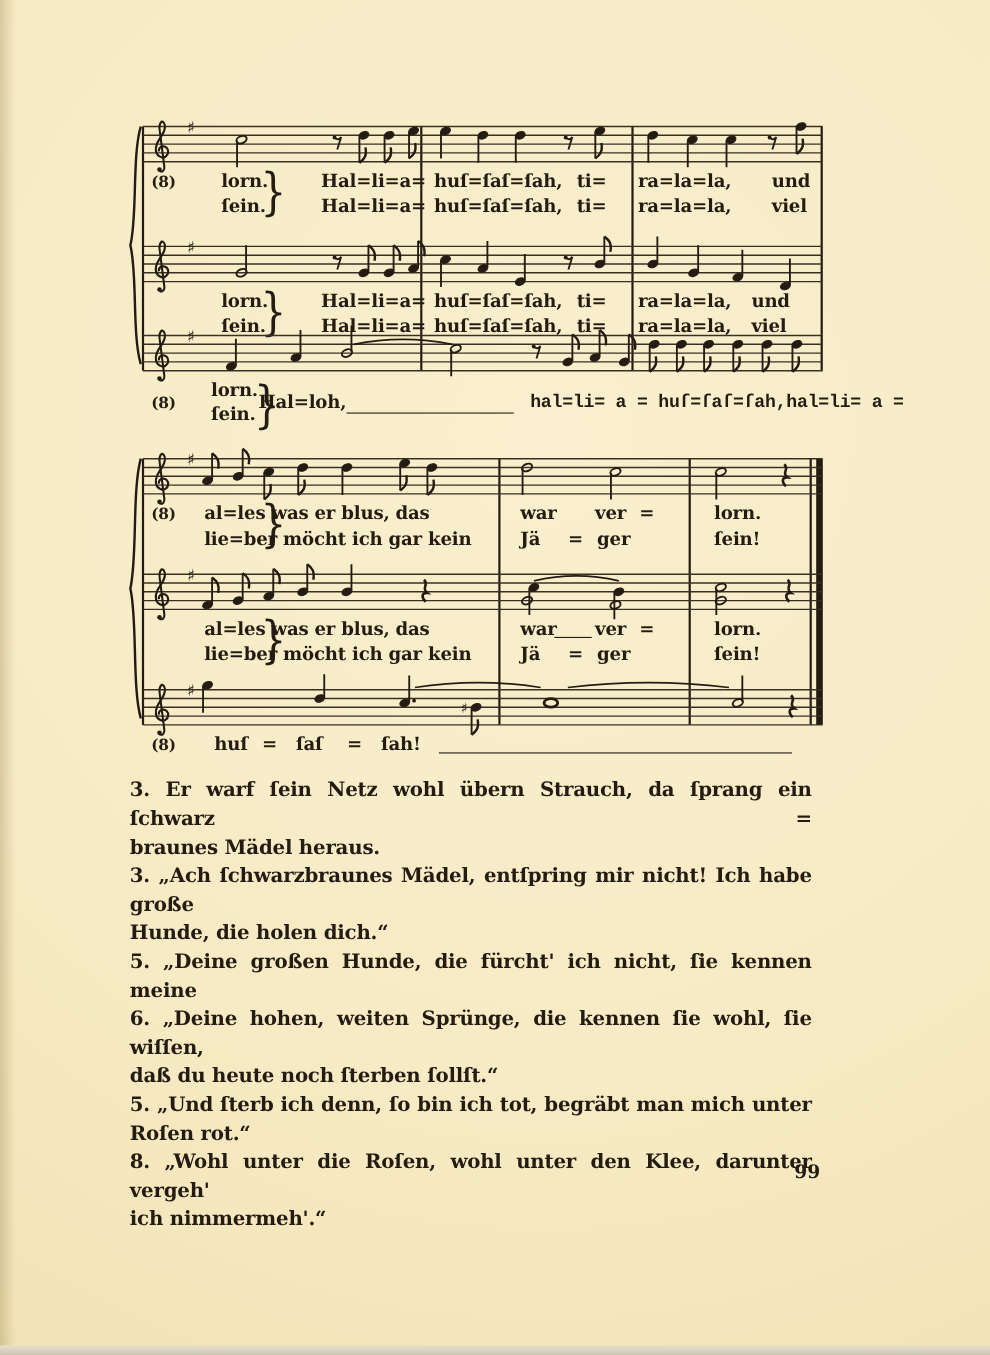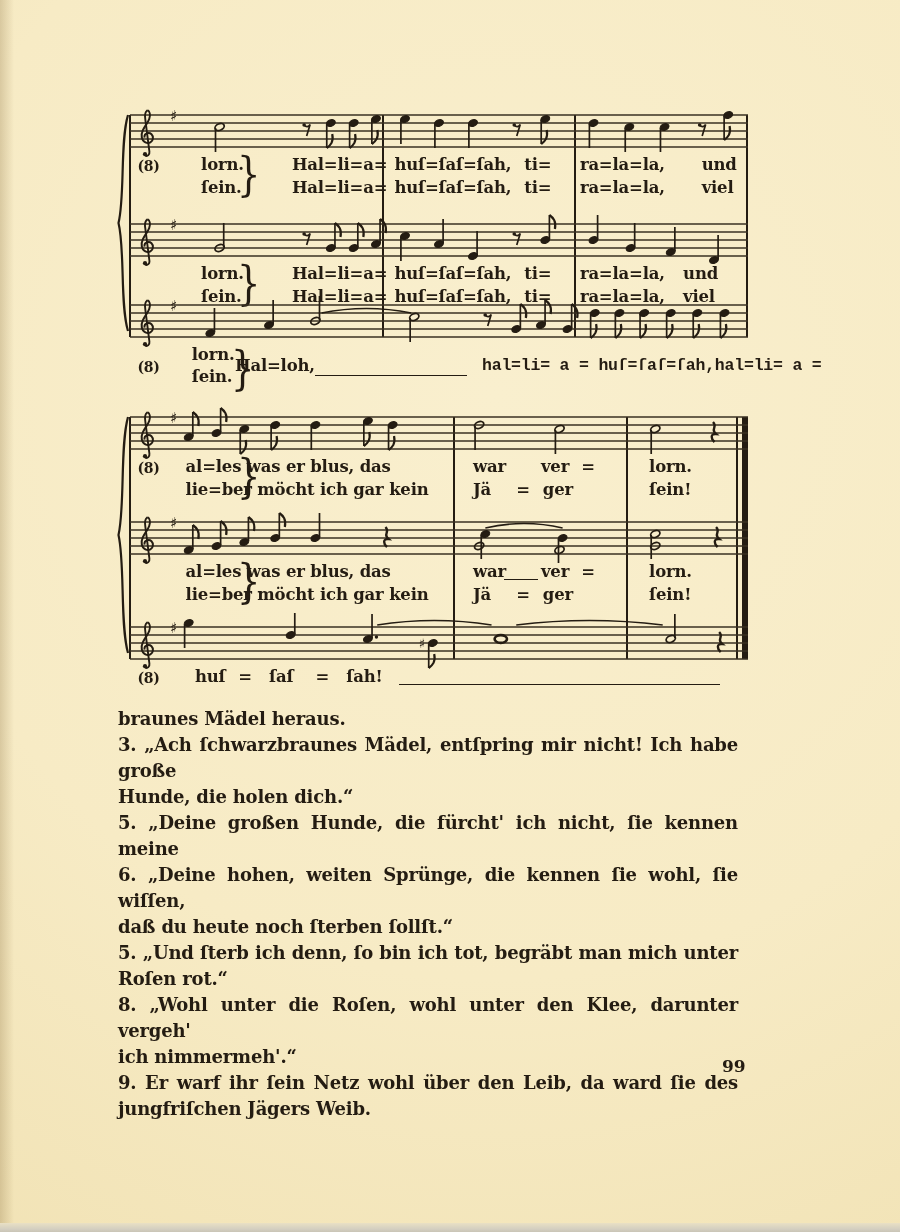--- a/index.html
+++ b/index.html
@@ -371,40 +371,37 @@
             <div class="lyr-token" style="left: 108.15px; top: 0px;">=</div>
             <div class="lyr-token" style="left: 139.05px; top: 0px;">ſaſ</div>
             <div class="lyr-token" style="left: 185.4px; top: 0px;">=</div>
             <div class="lyr-token" style="left: 216.3px; top: 0px;">ſah!</div>
             <div class="lyr-rule" style="left: 268.83px; width: 321.36px; top: 17px;"></div>
           </div></div>
       </div>
     </div>
   <div class="verses" id="verses">
       <div>
+        <div class="verse-line just">3. Er warf ſein Netz wohl übern Strauch, da ſprang ein ſchwarz =</div>
         <div class="verse-line">braunes Mädel heraus.</div>
       </div>
       <div>
         <div class="verse-line just">3. „Ach ſchwarzbraunes Mädel, entſpring mir nicht! Ich habe große</div>
         <div class="verse-line">Hunde, die holen dich.“</div>
       </div>
       <div>
         <div class="verse-line just">5. „Deine großen Hunde, die fürcht' ich nicht, ſie kennen meine</div>
       </div>
       <div>
         <div class="verse-line just">6. „Deine hohen, weiten Sprünge, die kennen ſie wohl, ſie wiſſen,</div>
         <div class="verse-line">daß du heute noch ſterben ſollſt.“</div>
       </div>
       <div>
         <div class="verse-line just">5. „Und ſterb ich denn, ſo bin ich tot, begräbt man mich unter</div>
         <div class="verse-line">Roſen rot.“</div>
       </div>
       <div>
         <div class="verse-line just">8. „Wohl unter die Roſen, wohl unter den Klee, darunter vergeh'</div>
         <div class="verse-line">ich nimmermeh'.“</div>
-      </div>
-      <div>
-        <div class="verse-line just">9. Er warf ihr ſein Netz wohl über den Leib, da ward ſie des</div>
-        <div class="verse-line">jungfriſchen Jägers Weib.</div>
       </div>
     </div>
   <div class="pagenum">99</div>
 </div>
 
 </body></html>

